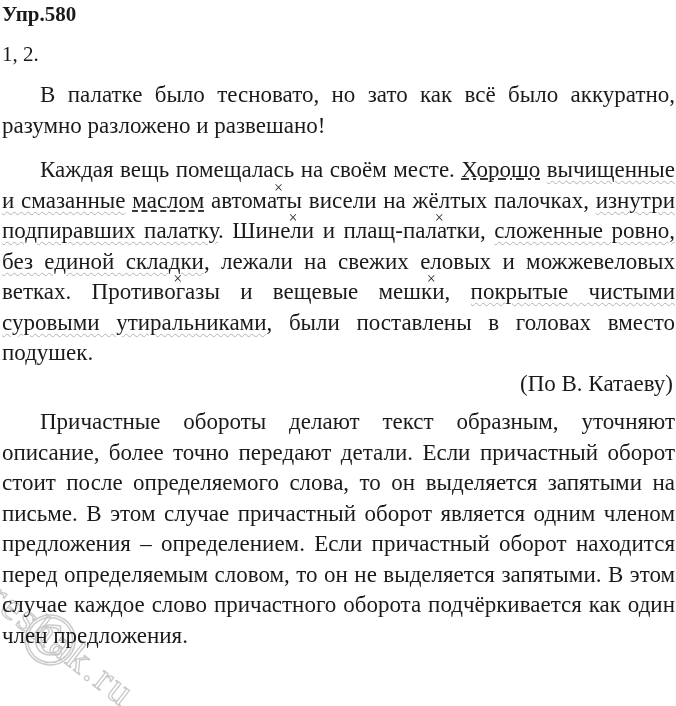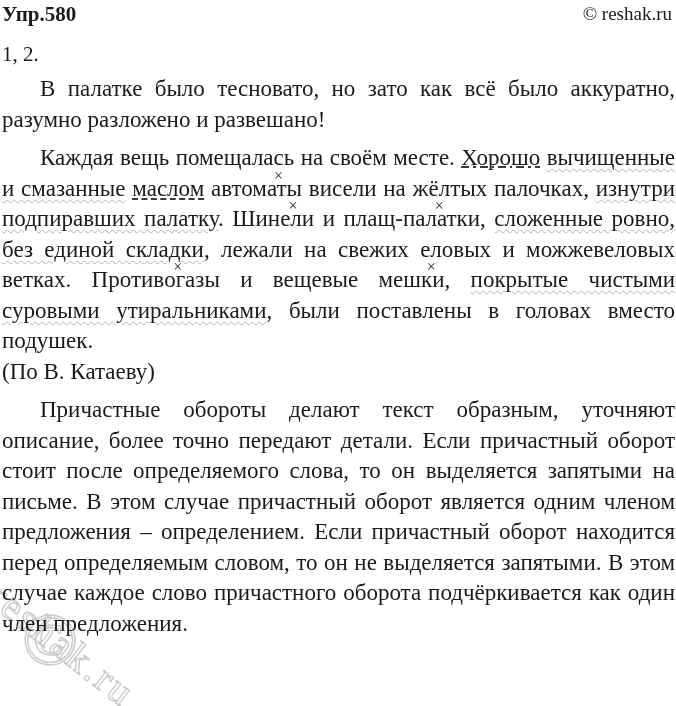--- a/index.html
+++ b/index.html
@@ -19,24 +19,24 @@
   .copyright { font-size: 19px; line-height: 24px; }
 
   .task-numbers { font-size: 21px; line-height: 24px; margin-top: 16px; }
 
   p { margin: 0; }
   .para {
     font-size: 23px;
     line-height: 30.5px;
     text-align: justify;
     text-indent: 38px;
-    margin-top: 8px;
+    margin-top: 14px;
   }
   .para.gap { margin-top: 8px; }
-  .author { font-size: 23px; line-height: 30.5px; text-align: left; padding-right: 2px; }
+  .author { font-size: 23px; line-height: 30.5px; text-align: right; padding-right: 2px; }
 
   
   .seg { position: relative; font-family: Liberation Serif, serif; }
   .seg-wavy {
     text-decoration-line: underline;
     text-decoration-style: wavy;
     text-decoration-color: #b3b3b3;
     text-decoration-thickness: 1px;
     text-underline-offset: 3px;
   }
@@ -91,21 +91,20 @@
 <body>
 
 <div class="watermark">
   <span class="wm-symbol">©</span>
   <span class="wm-text">reshak.ru</span>
 </div>
 
 <div class="content">
   <div class="header">
     <span class="ex-number">Упр.580</span>
-    <span class="copyright">© reshak.ru</span>
   </div>
 
   <div class="task-numbers">1, 2.</div>
 
   <p class="para">В палатке было тесновато, но зато как всё было аккуратно, разумно разложено и развешано!</p>
 
   <p class="para"><span class="seg seg-plain">Каждая вещь помещалась на своём месте. </span><span class="seg seg-dashdot">Хорошо</span><span class="seg seg-plain"> </span><span class="seg seg-wavy">вычищенные и смазанные</span><span class="seg seg-plain"> </span><span class="seg seg-dashed">маслом</span><span class="seg seg-plain"> авто</span><span class="seg seg-plain marked" data-mark="×">м</span><span class="seg seg-plain">аты висели на жёлтых палочках, </span><span class="seg seg-wavy">изнутри подпиравших палатку</span><span class="seg seg-plain">. Ши</span><span class="seg seg-plain marked" data-mark="×">н</span><span class="seg seg-plain">ели и плащ-п</span><span class="seg seg-plain marked" data-mark="×">а</span><span class="seg seg-plain">латки, </span><span class="seg seg-wavy">сложенные ровно, без единой складки</span><span class="seg seg-plain">, лежали на свежих еловых и можжевеловых ветках. Проти</span><span class="seg seg-plain marked" data-mark="×">в</span><span class="seg seg-plain">огазы и вещевые ме</span><span class="seg seg-plain marked" data-mark="×">ш</span><span class="seg seg-plain">ки, </span><span class="seg seg-wavy">покрытые чистыми суровыми утиральниками</span><span class="seg seg-plain">, были поставлены в головах вместо подушек.</span></p>
 
   <p class="author">(По В. Катаеву)</p>
 

